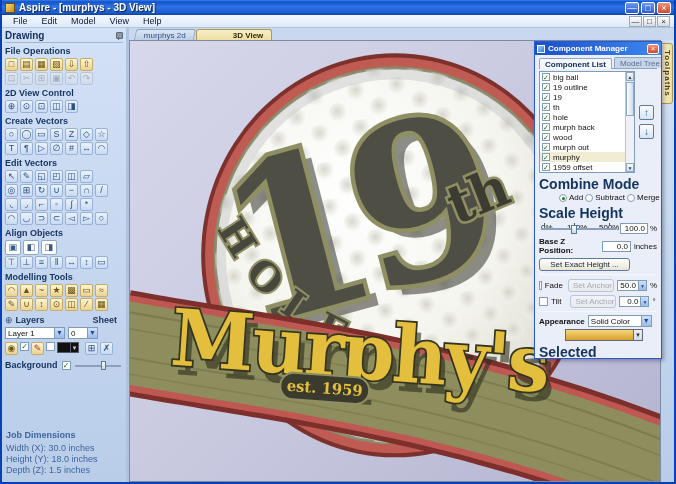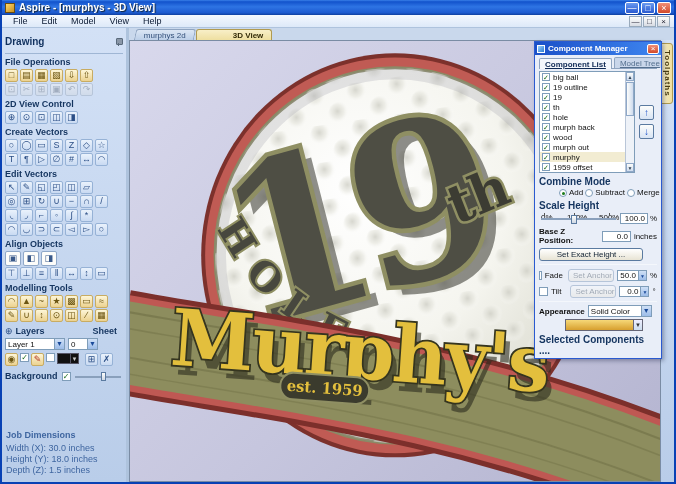--- a/index.html
+++ b/index.html
@@ -20,21 +20,21 @@
   .menubar { height:13px; flex:0 0 13px; background:linear-gradient(180deg,#f4f8fe,#dde9f8); border-bottom:1px solid #aec3dd; display:flex; align-items:center; padding:0 4px; }
   .menu-item { padding:0 7px; font-size:9px; color:#0b1a33; }
   .mdi-btns { margin-left:auto; display:flex; }
   .mdibtn { width:13px; height:11px; margin-left:1px; border:1px solid #9ab; background:linear-gradient(180deg,#fdfdfb,#d8dce4); font-size:8px; line-height:9px; text-align:center; color:#223; }
 
   
   .content { flex:1; display:flex; min-height:0; }
 
   
   .leftpanel { width:124px; flex:0 0 124px; background:linear-gradient(180deg,#d3e1f6,#b9cde9); display:flex; flex-direction:column; padding:1px 3px 2px 3px; overflow:hidden; }
-  .lp-head { display:flex; align-items:center; height:25px; border-bottom:1px solid #9fb6d4; margin-bottom:1px; }
+  .lp-head { display:flex; align-items:center; height:14px; border-bottom:1px solid #9fb6d4; margin-bottom:1px; }
   .lp-head .t { font-weight:bold; font-size:10px; color:#10305e; flex:1; }
   .pin { width:9px; height:9px; position:relative; }
   .pin::before { content:""; position:absolute; left:2px; top:1px; width:5px; height:5px; background:#8a97a8; border:1px solid #5a6a7c; border-radius:1px; }
   .pin::after { content:""; position:absolute; left:4px; top:6px; width:1px; height:3px; background:#5a6a7c; }
   .sec-h { font-weight:bold; font-size:9px; color:#14345f; margin:2px 0 1px 0; }
   .irow { display:flex; gap:2px; margin:1px 0; }
   .tic { width:13px; height:13px; display:flex; align-items:center; justify-content:center; font-size:9px; line-height:13px; border-radius:2px; }
   .t-g { background:linear-gradient(180deg,#fdf6d8,#ecd290); border:1px solid #c8ac62; color:#6b5512; }
   .t-b { background:linear-gradient(180deg,#eaf2fc,#c9daf2); border:1px solid #96b2d6; color:#2c4f86; }
   .t-x { background:linear-gradient(180deg,#e7ecf3,#d2dae6); border:1px solid #aab8cc; color:#8a94a4; opacity:.65; }
@@ -80,36 +80,36 @@
 
   
   .cm { position:absolute; left:532px; top:41px; width:128px; height:318px; background:#e9eef8; border:1px solid #2a5ad0; box-shadow:2px 2px 4px rgba(20,30,60,.35); display:flex; flex-direction:column; font-size:8px; }
   .cm-title { height:13px; flex:0 0 13px; display:flex; align-items:center; padding:0 2px;
     background:linear-gradient(90deg,#1a50c8,#3f86f0); }
   .cm-title .ico { width:8px; height:8px; background:linear-gradient(135deg,#9fd4ff,#2a7ad0); border:1px solid #fff; margin-right:3px; }
   .cm-title .t { color:#fff; font-weight:bold; font-size:8px; flex:1; white-space:nowrap; }
   .cm-x { width:12px; height:10px; background:linear-gradient(180deg,#f09078,#d2492a); border:1px solid #fff; border-radius:2px; color:#fff; font-size:8px; line-height:8px; text-align:center; }
   .cm-body { flex:1; padding:2px 4px 3px 4px; display:flex; flex-direction:column; overflow:hidden; }
   .cm-tabs { display:flex; border-bottom:1px solid #8fa4c0; height:12px; flex:0 0 12px; }
-  .cm-tab { padding:0 5px; line-height:11px; border:1px solid #8fa4c0; border-bottom:none; border-radius:2px 2px 0 0; background:#c9d6ea; color:#55708f; margin-right:2px; white-space:nowrap;text-decoration:underline; }
+  .cm-tab { padding:0 5px; line-height:11px; border:1px solid #8fa4c0; border-bottom:none; border-radius:2px 2px 0 0; background:#c9d6ea; color:#55708f; margin-right:2px; white-space:nowrap; }
   .cm-tab.active { background:#f4f7fc; color:#102a55; font-weight:bold; position:relative; top:1px; }
   .cm-listrow { display:flex; margin-top:2px; }
   .cm-list { width:96px; height:102px; background:#fff; border:1px solid #7f9db9; overflow:hidden; position:relative; }
   .cm-items { position:absolute; left:0; top:0; right:9px; bottom:0; }
   .ci { display:flex; align-items:center; height:10px; padding-left:2px; gap:3px; }
   .ci.sel { background:#f2ecd2; }
   .ci .cb { width:8px; height:8px; background:#fff; border:1px solid #7f9db9; font-size:7px; line-height:7px; text-align:center; color:#1a6a1a; flex:0 0 8px; }
   .ci .lbl { white-space:nowrap; color:#111; }
   .cm-scroll { position:absolute; right:0; top:0; bottom:0; width:9px; background:#eef2f8; border-left:1px solid #b9c6d8; display:flex; flex-direction:column; }
   .sbtn { height:9px; background:linear-gradient(180deg,#fdfdfb,#cfdcee); border:1px solid #8fa8c8; font-size:5px; line-height:8px; text-align:center; color:#345; }
   .sthumb { flex:0 0 34px; margin:1px 0; background:linear-gradient(90deg,#fdfdfb,#cfdcee); border:1px solid #8fa8c8; }
   .sfill { flex:1; }
   .cm-updown { display:flex; flex-direction:column; gap:4px; margin-left:4px; justify-content:center; }
   .udbtn { width:15px; height:15px; background:linear-gradient(180deg,#fdfdfb,#d8e4f4); border:1px solid #5a7aa0; border-radius:2px; color:#1a50c8; font-weight:bold; font-size:10px; line-height:13px; text-align:center; }
-  .cm-sec { font-weight:bold; font-size:10px; color:#14345f; margin:3px 0 1px 0; }
+  .cm-sec { font-weight:bold; font-size:14px; color:#14345f; margin:3px 0 1px 0; }
   .radios { display:flex; gap:2px; flex-wrap:nowrap;padding-left:20px; }
   .radio-opt { display:flex; align-items:center; gap:2px; white-space:nowrap; }
   .rad { width:8px; height:8px; border:1px solid #7f9db9; border-radius:50%; background:#fff; position:relative; flex:0 0 8px; }
   .rad.on::after { content:""; position:absolute; left:2px; top:2px; width:3px; height:3px; border-radius:50%; background:#1a7a1a; }
   .sh-labels { position:relative; height:9px; margin-top:1px; }
   .sh-labels span { position:absolute; top:0; }
   .sh-track { position:relative; width:80px; height:11px; }
   .sh-track .groove { position:absolute; left:2px; right:2px; top:5px; height:2px; background:#f4f7fb; border:1px solid #8aa0bc; }
   .sh-track .tick { position:absolute; top:0; width:1px; height:3px; background:#555; }
   .sh-track .thumb { position:absolute; top:2px; width:6px; height:9px; background:linear-gradient(180deg,#fdfdfb,#cfd8e4); border:1px solid #5a7aa0; }
@@ -528,21 +528,21 @@
         <span>%</span>
       </div>
 
       <div class="cm-row">
         <b>Base Z Position:</b>
         <div class="valbox" style="width:30px">0.0</div>
         <span>inches</span>
       </div>
 
       <div class="cm-row">
-        <div class="cm-btn" style="width:104px">Set Exact Height ...</div>
+        <div class="cm-btn" style="width:91px">Set Exact Height ...</div>
       </div>
 
       <div class="cm-sep"></div>
 
       <div class="cm-row">
         <span class="chk"></span>
         <span>Fade</span>
         <div class="cm-btn dim" style="width:46px;margin-left:2px">Set Anchor</div>
         <div class="spin">
           <div class="valbox">50.0</div>

